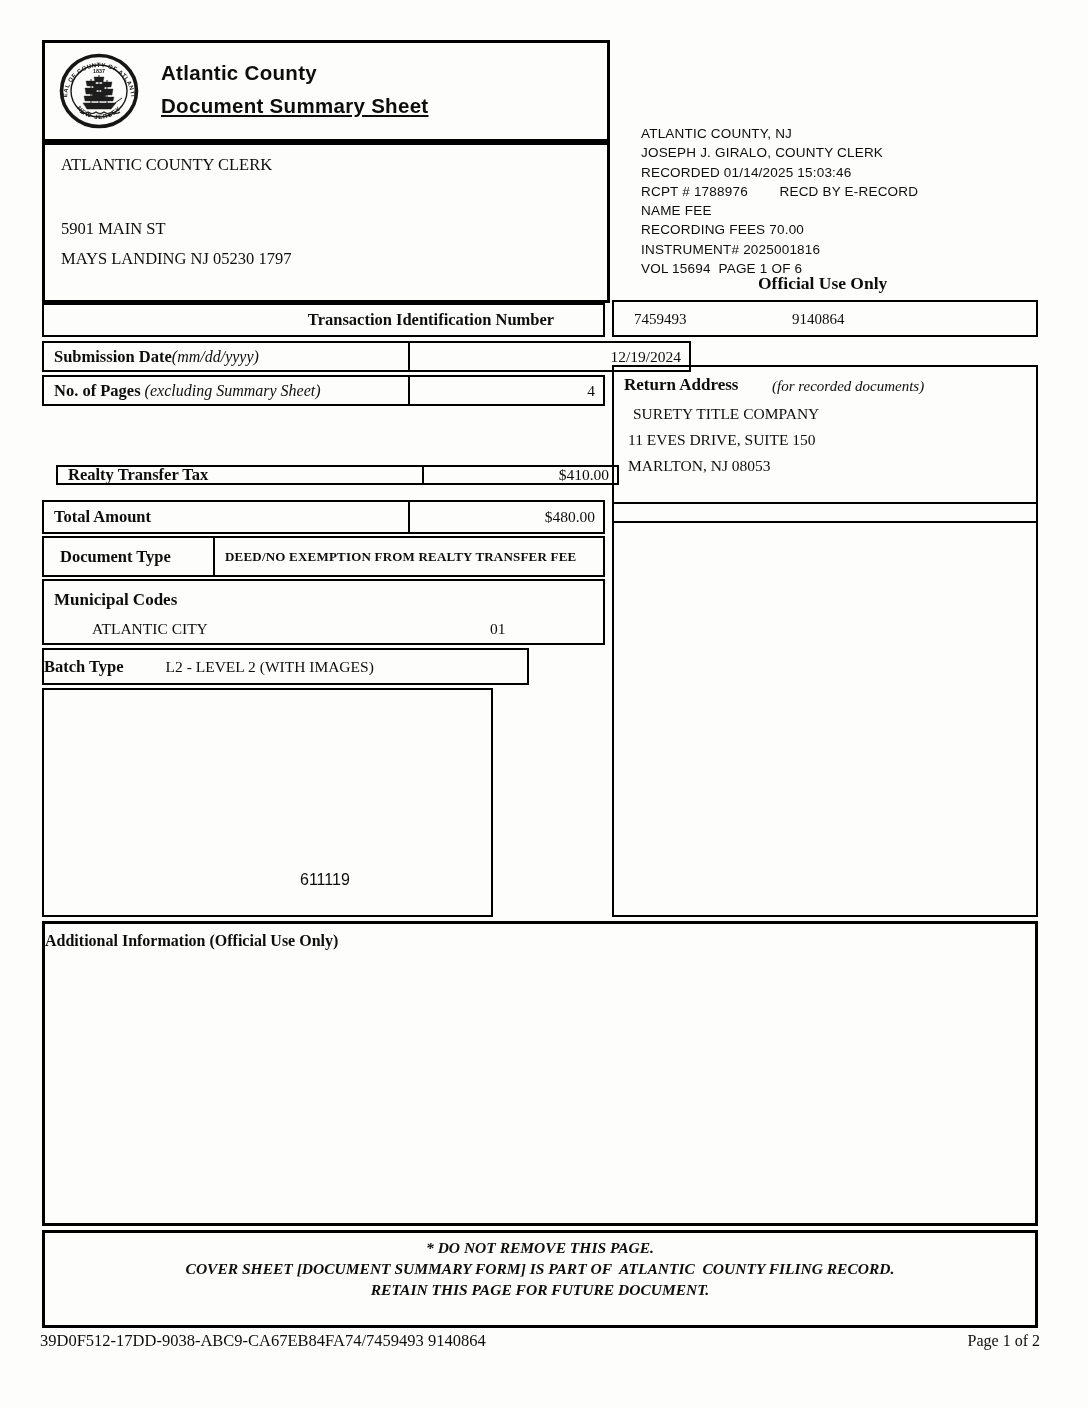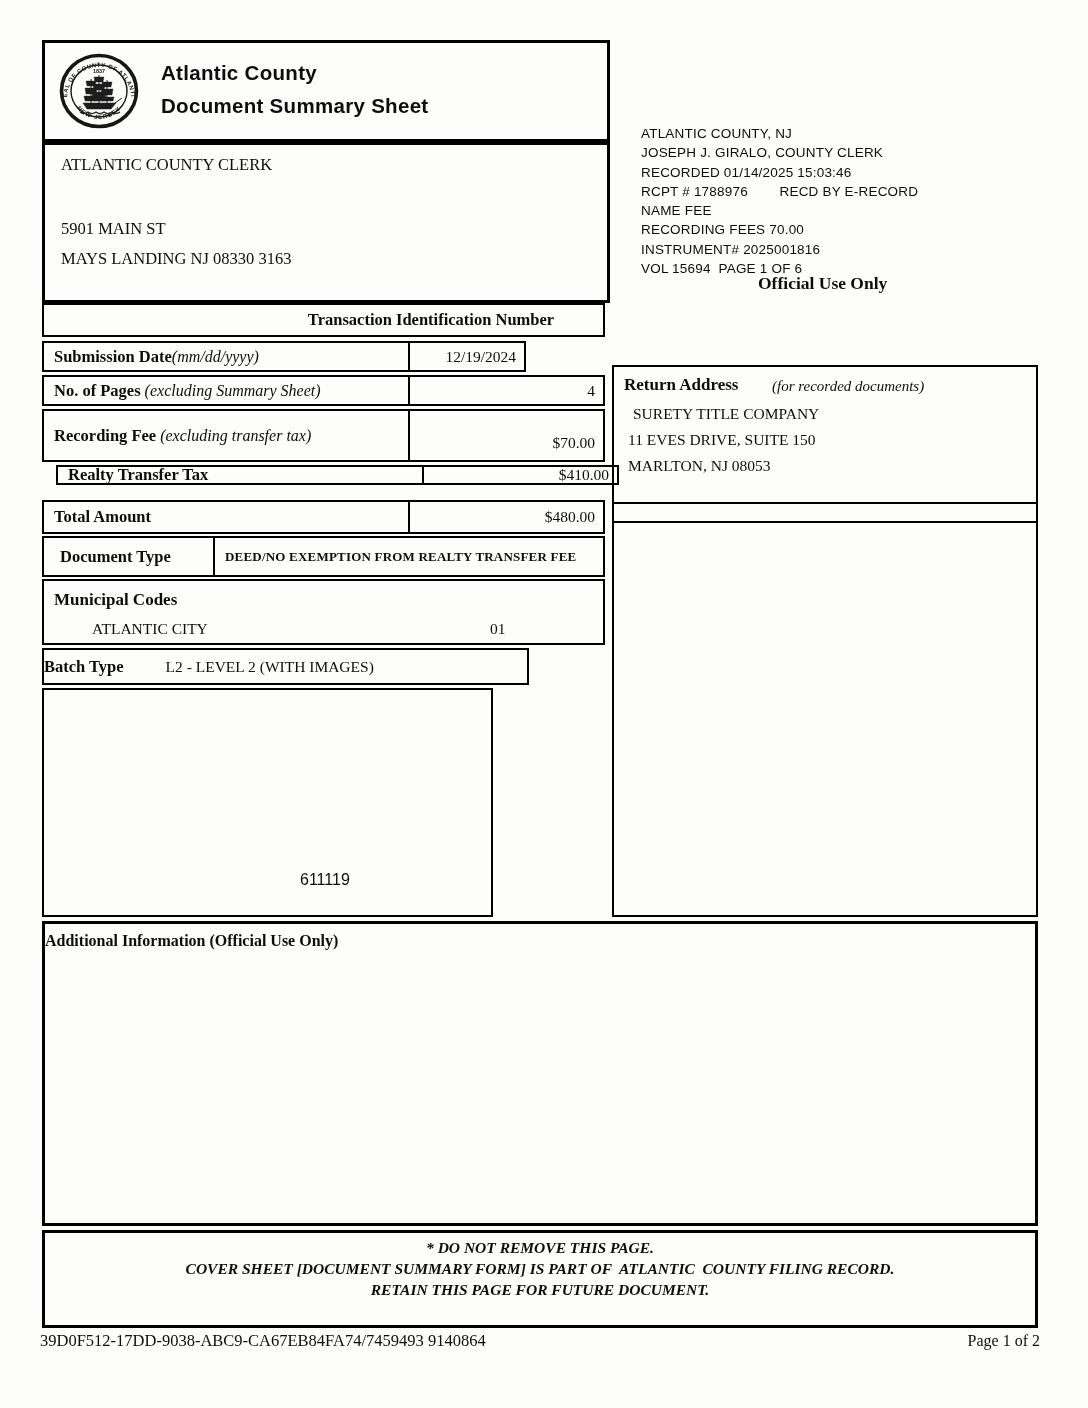--- a/index.html
+++ b/index.html
@@ -57,63 +57,62 @@
         <path d="M36,25 L46,25 L45,30 L37,30 Z" stroke-width="0.4"></path>
         <path d="M35,32 L47,32 L46,38 L36,38 Z" stroke-width="0.4"></path>
         <path d="M34,40 L48,40 L47,49 L35,49 Z" stroke-width="0.4"></path>
         <path d="M44,30 L54,30 L53,35 L45,35 Z" stroke-width="0.4"></path>
         <path d="M43,37 L55,37 L54,43 L44,43 Z" stroke-width="0.4"></path>
         <path d="M42,45 L56,45 L55,49 L43,49 Z" stroke-width="0.4"></path>
         <path d="M22,60 q4,3 8,0 q4,3 8,0 q4,3 8,0 q4,3 8,0 q4,3 8,0" fill="none" stroke-width="1.2"></path>
       </g>
     </svg>
     <div class="abs sans title-line" style="left:116px; top:14px;">Atlantic County</div>
-    <div class="abs sans title-line" style="left:116px; top:47px;">Document Summary Sheet</div>
+    <div class="abs sans title-line" style="left:116px; top:47px;text-decoration:underline;">Document Summary Sheet</div>
   </div>
 
   <div class="box box-thick" style="left:42px; top:142px; width:568px; height:161px;">
     <div class="abs addr-line" style="left:16px; top:10px;">ATLANTIC COUNTY CLERK</div>
     <div class="abs addr-line" style="left:16px; top:74px;">5901 MAIN ST</div>
-    <div class="abs addr-line" style="left:16px; top:104px;">MAYS LANDING NJ 08330 3163</div>
+    <div class="abs addr-line" style="left:16px; top:104px;">MAYS LANDING NJ 05230 1797</div>
   </div>
 
   <div class="abs sans" style="left:641px; top:124px;">
     <div class="stamp-line">ATLANTIC COUNTY, NJ</div>
     <div class="stamp-line">JOSEPH J. GIRALO, COUNTY CLERK</div>
     <div class="stamp-line">RECORDED 01/14/2025 15:03:46</div>
     <div class="stamp-line">RCPT # 1788976        RECD BY E-RECORD</div>
     <div class="stamp-line">NAME FEE</div>
     <div class="stamp-line">RECORDING FEES 70.00</div>
     <div class="stamp-line">INSTRUMENT# 2025001816</div>
     <div class="stamp-line">VOL 15694  PAGE 1 OF 6</div>
   </div>
   <div class="abs b" style="left:758px; top:273px; font-size:17.5px;">Official Use Only</div>
 
   <div class="box row-flex" style="left:42px; top:303px; width:563px; height:34px; justify-content:center; padding-left:215px;">
     <span class="field-label">Transaction Identification Number</span>
   </div>
+  <div class="box" style="left:612px; top:300px; width:426px; height:37px;">
+    <span class="abs" style="left:20px; top:50%; transform:translateY(-50%); font-size:15px;">7459493</span>
+    <span class="abs" style="left:178px; top:50%; transform:translateY(-50%); font-size:15px;">9140864</span>
+  </div>
 
-  <div class="box row-flex" style="left:42px; top:341px; width:484px; height:31px; padding-left:10px;">
+  <div class="box row-flex" style="left:42px; top:341px; width:649px; height:31px; padding-left:10px;">
     <span class="field-label">Submission Date</span>
       <span class="field-hint">(mm/dd/yyyy)</span>
     <span class="vdiv" style="left:364px;"></span>
     <span class="val-right">12/19/2024</span>
   </div>
 
   <div class="box row-flex" style="left:42px; top:375px; width:563px; height:31px; padding-left:10px;">
     <span class="field-label">No. of Pages</span>&nbsp;<span class="field-hint">(excluding Summary Sheet)</span>
     <span class="vdiv" style="left:364px;"></span>
     <span class="val-right">4</span>
   </div>
 
-  <div class="box row-flex" style="left:42px; top:409px; width:563px; height:53px; padding-left:10px;">
-    <span class="field-label">Recording Fee</span>&nbsp;<span class="field-hint">(excluding transfer tax)</span>
-    <span class="vdiv" style="left:364px;"></span>
-    <span class="abs" style="right:8px; bottom:8px; font-size:15.5px;">$70.00</span>
-  </div>
 
   <div class="box row-flex" style="left:56px; top:465px; width:563px; height:20px; padding-left:10px;">
     <span class="field-label">Realty Transfer Tax</span>
     <span class="vdiv" style="left:364px;"></span>
     <span class="val-right">$410.00</span>
   </div>
 
   <div class="box row-flex" style="left:42px; top:500px; width:563px; height:34px; padding-left:10px;">
     <span class="field-label">Total Amount</span>
     <span class="vdiv" style="left:364px;"></span>

